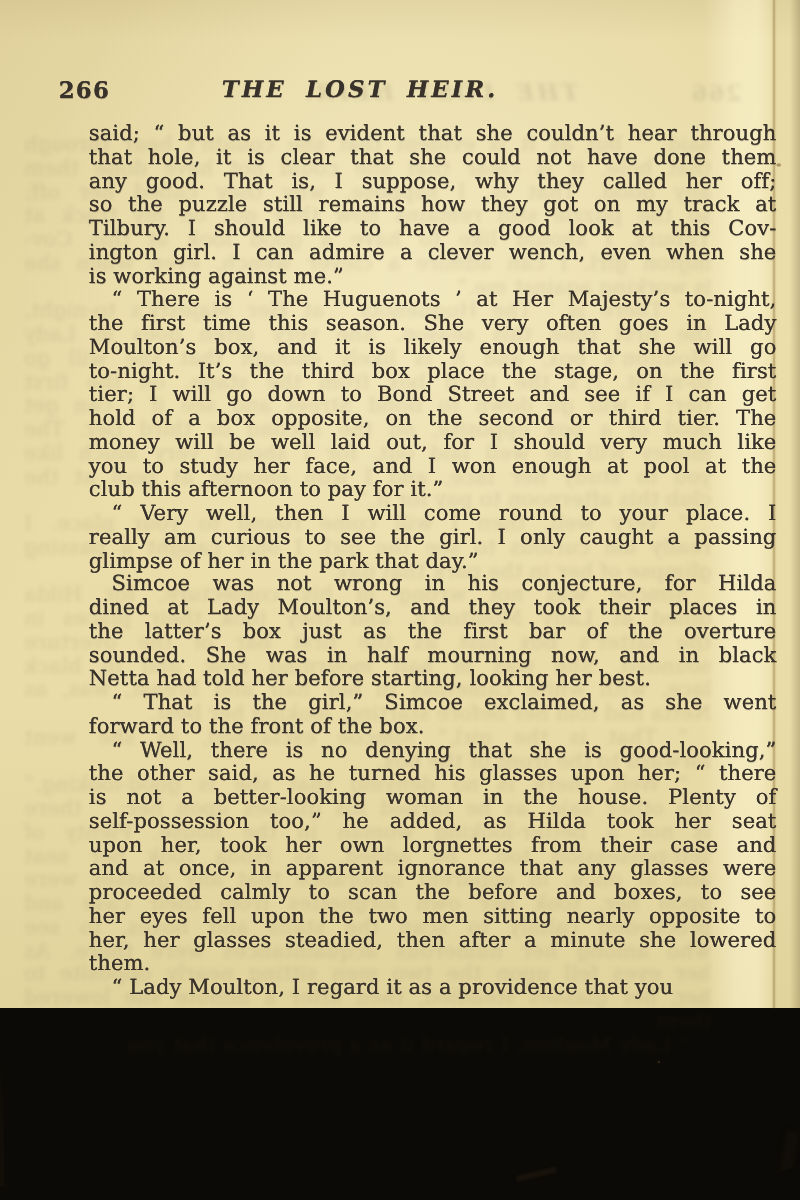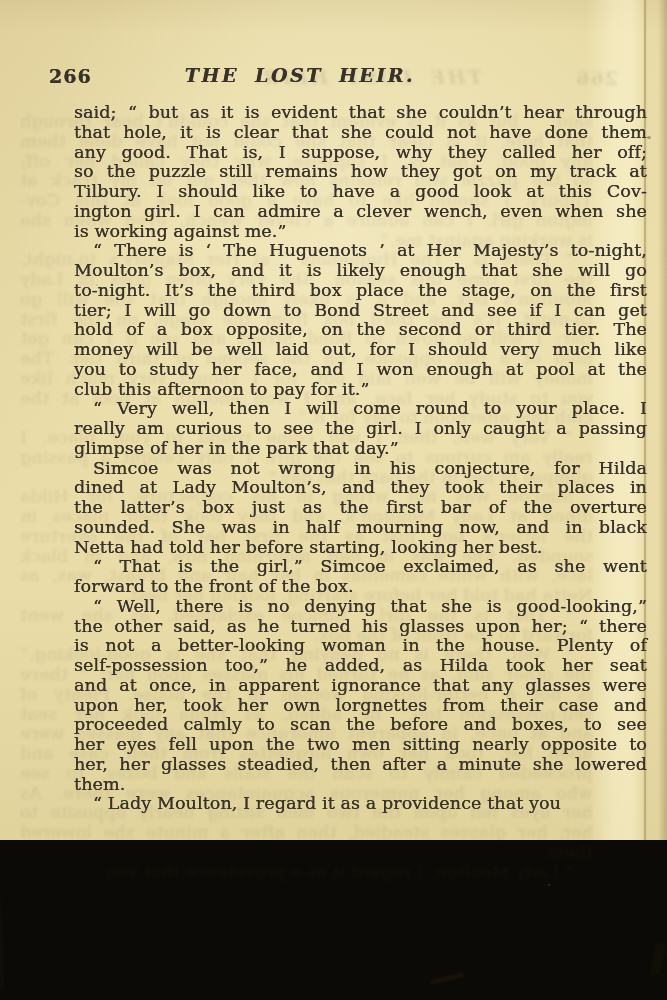--- a/index.html
+++ b/index.html
@@ -174,20 +174,21 @@
       </div>
       <div class="body-text">
           <div class="line">said; “ but as it is evident that she couldn’t hear through</div>
           <div class="line">that hole, it is clear that she could not have done them</div>
           <div class="line">any good. That is, I suppose, why they called her off;</div>
           <div class="line">so the puzzle still remains how they got on my track at</div>
           <div class="line">Tilbury. I should like to have a good look at this Cov-</div>
           <div class="line">ington girl. I can admire a clever wench, even when she</div>
           <div class="line par-end">is working against me.”</div>
           <div class="line indent">“ There is ‘ The Huguenots ’ at Her Majesty’s to-night,</div>
+          <div class="line">the first time this season. She very often goes in Lady</div>
           <div class="line">Moulton’s box, and it is likely enough that she will go</div>
           <div class="line">to-night. It’s the third box place the stage, on the first</div>
           <div class="line">tier; I will go down to Bond Street and see if I can get</div>
           <div class="line">hold of a box opposite, on the second or third tier. The</div>
           <div class="line">money will be well laid out, for I should very much like</div>
           <div class="line">you to study her face, and I won enough at pool at the</div>
           <div class="line par-end">club this afternoon to pay for it.”</div>
           <div class="line indent">“ Very well, then I will come round to your place. I</div>
           <div class="line">really am curious to see the girl. I only caught a passing</div>
           <div class="line par-end">glimpse of her in the park that day.”</div>
@@ -195,22 +196,22 @@
           <div class="line">dined at Lady Moulton’s, and they took their places in</div>
           <div class="line">the latter’s box just as the first bar of the overture</div>
           <div class="line">sounded. She was in half mourning now, and in black</div>
           <div class="line par-end">Netta had told her before starting, looking her best.</div>
           <div class="line indent">“ That is the girl,” Simcoe exclaimed, as she went</div>
           <div class="line par-end">forward to the front of the box.</div>
           <div class="line indent">“ Well, there is no denying that she is good-looking,”</div>
           <div class="line">the other said, as he turned his glasses upon her; “ there</div>
           <div class="line">is not a better-looking woman in the house. Plenty of</div>
           <div class="line">self-possession too,” he added, as Hilda took her seat</div>
+          <div class="line">upon her, took her own lorgnettes from their case and</div>
           <div class="line">and at once, in apparent ignorance that any glasses were</div>
-          <div class="line">upon her, took her own lorgnettes from their case and</div>
           <div class="line">proceeded calmly to scan the before and boxes, to see</div>
           <div class="line">her eyes fell upon the two men sitting nearly opposite to</div>
           <div class="line">her, her glasses steadied, then after a minute she lowered</div>
           <div class="line par-end">them.</div>
           <div class="line indent par-end">“ Lady Moulton, I regard it as a providence that you</div>
         </div>
     </div>
 
   </div>
 </div>

